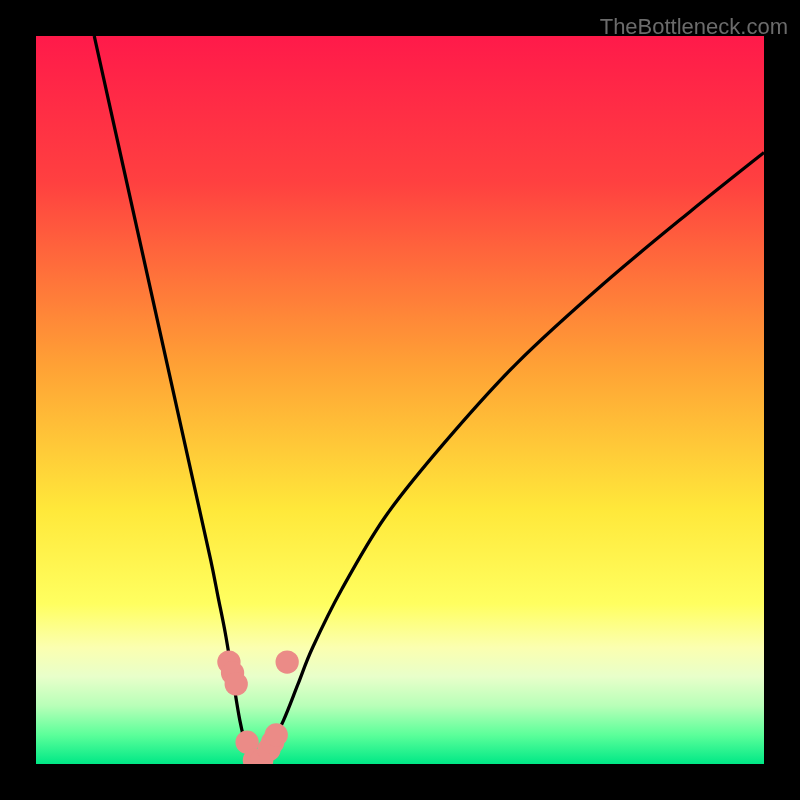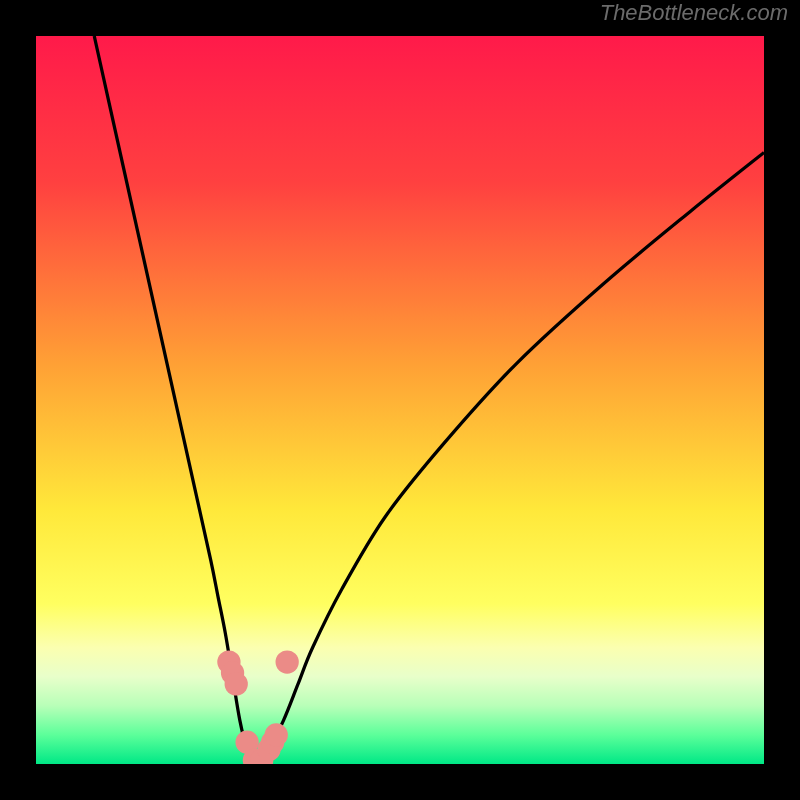--- a/index.html
+++ b/index.html
@@ -6,26 +6,25 @@
     margin: 0;
     padding: 0;
     width: 800px;
     height: 800px;
     background: #000;
     position: relative;
     font-family: Arial, sans-serif;
   }
   .watermark {
     position: absolute;
-    top: 0;
+    top: 14px;
     right: 12px;
     color: #6b6b6b;
     font-size: 22px;
     z-index: 10;
-    font-style: italic;
   }
   .plot-area {
     position: absolute;
     left: 36px;
     top: 36px;
     width: 728px;
     height: 728px;
     overflow: hidden;
   }
   .gradient {

